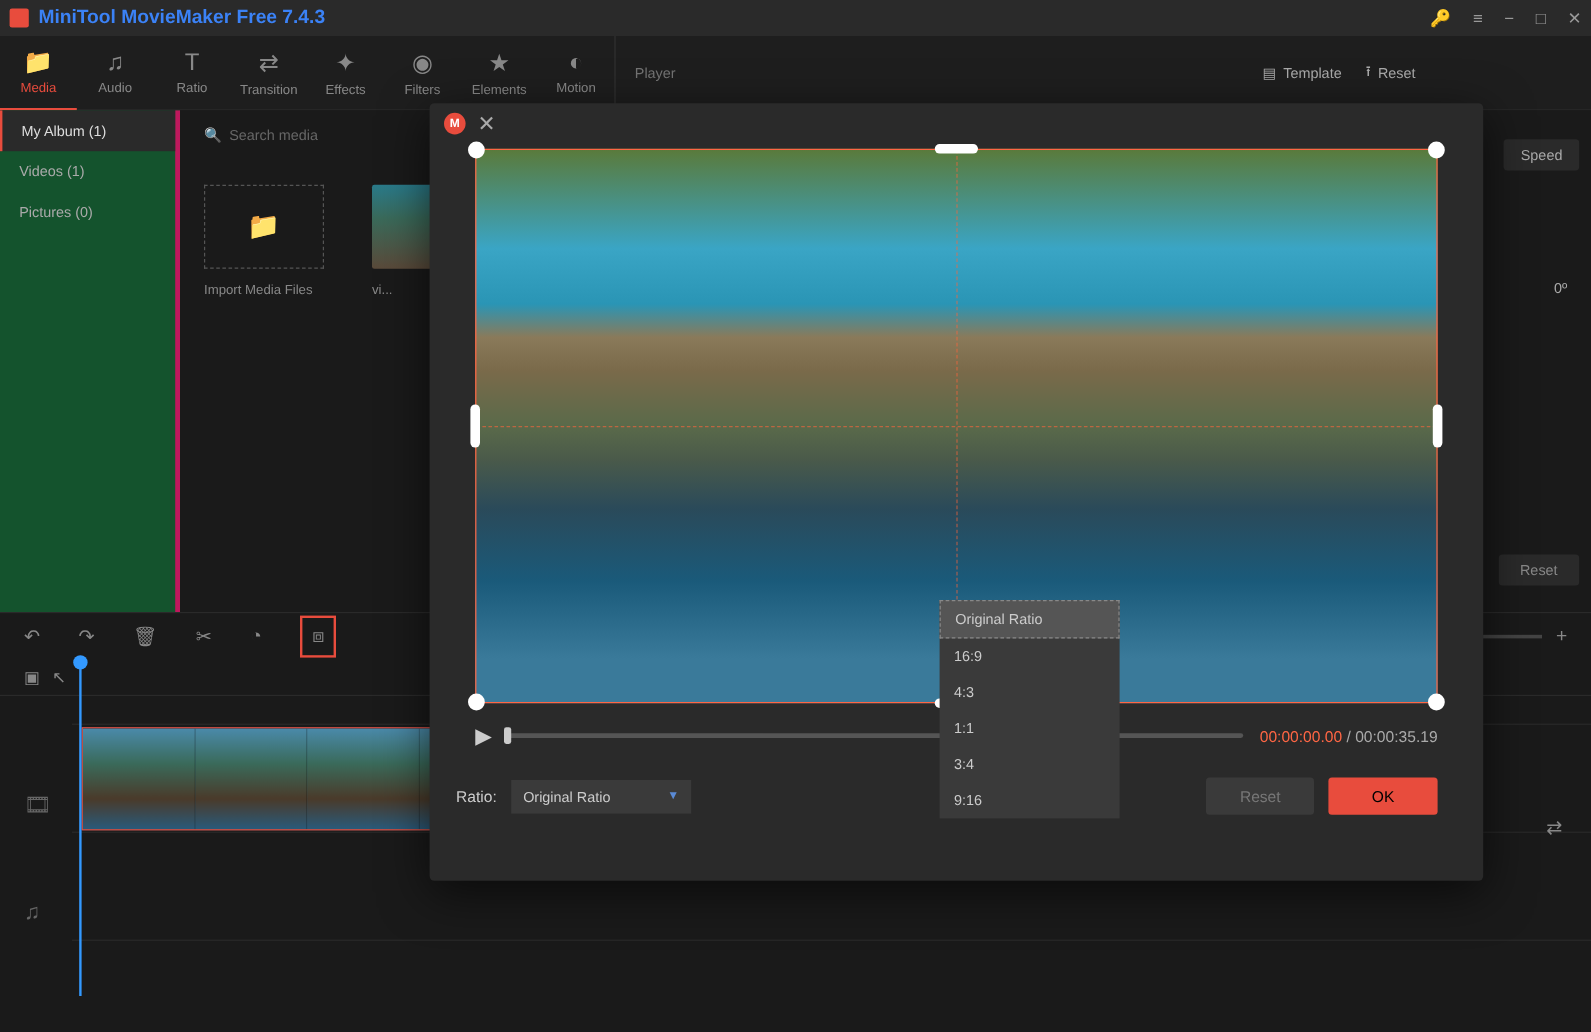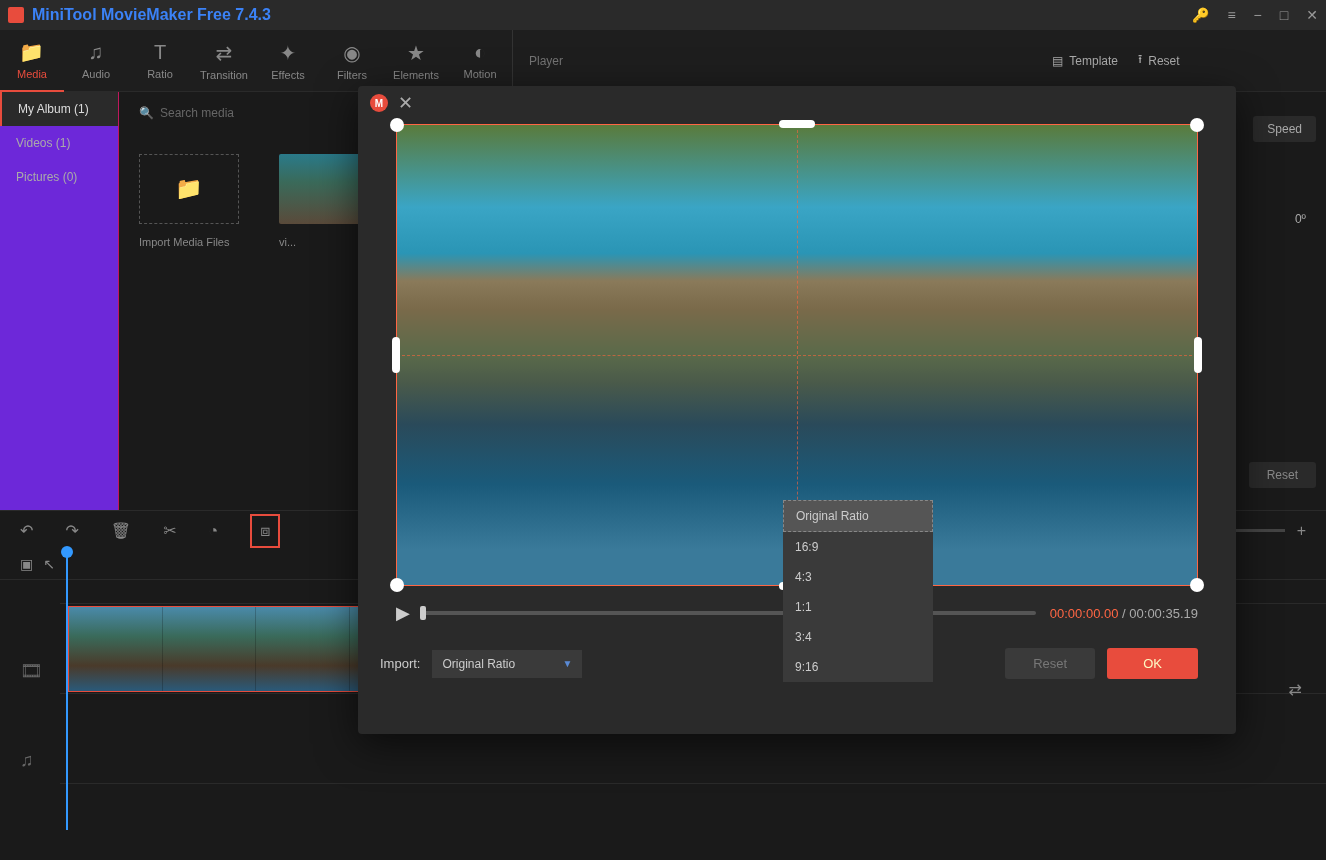--- a/index.html
+++ b/index.html
@@ -19,35 +19,35 @@
 .tool-item { display: flex; flex-direction: column; align-items: center; justify-content: center; width: 64px; height: 62px; color: #888; font-size: 11px; cursor: pointer; }
 .tool-item.active { color: #e84c3d; border-bottom: 2px solid #e84c3d; }
 .tool-item .icon { font-size: 20px; margin-bottom: 4px; }
 .player-section { padding: 0 16px; color: #737373; font-size: 12px; border-left: 1px solid #333; height: 100%; display: flex; align-items: center; width: 520px; }
 .right-tools { display: flex; gap: 20px; padding: 0 20px; }
 .rtool { display: flex; align-items: center; gap: 6px; color: #aaa; font-size: 12px; cursor: pointer; }
 .video-prop { padding: 0 20px; color: #aaa; font-size: 12px; border-left: 1px solid #333; height: 100%; display: flex; align-items: center; }
 
 
 .body-area { display: flex; height: 418px; }
-.sidebar { width: 119px; background: #6d28d9; border-right: 1px solid #be185d; }
+.sidebar { width: 150px; background: #14532d; border-right: 4px solid #be185d; }
 .sidebar-item { padding: 10px 16px; color: #aaa; font-size: 12px; cursor: pointer; }
 .sidebar-item.active { background: #2a2a2a; color: #ddd; border-left: 2px solid #e84c3d; }
 
 .media-panel { flex: 1; background: #1a1a1a; padding: 10px; }
 .search-row { display: flex; align-items: center; padding: 4px 10px; color: #666; font-size: 12px; }
 .search-row .search-icon { margin-right: 6px; }
 .media-grid { display: flex; gap: 40px; padding: 30px 10px; }
 .import-box { width: 100px; height: 70px; border: 1px dashed #555; display: flex; align-items: center; justify-content: center; color: #888; font-size: 22px; }
 .import-label { text-align: left; color: #888; font-size: 11px; margin-top: 12px; }
 .media-thumb { width: 100px; height: 70px; background: linear-gradient(180deg, #2a7a8a 0%, #3a6a5a 40%, #5a4a3a 100%); border-radius: 2px; }
 
 .right-panel { width: 260px; background: #1a1a1a; border-left: 1px solid #2a2a2a; padding: 10px; position: relative; }
 .speed-btn { position: absolute; top: 24px; right: 10px; background: #2a2a2a; color: #aaa; padding: 6px 14px; font-size: 12px; border-radius: 3px; }
-.rotate-val { position: absolute; top: 120px; right: 20px; color: #aaa; font-size: 12px; }
+.rotate-val { position: absolute; top: 141px; right: 20px; color: #aaa; font-size: 12px; }
 .reset-panel { position: absolute; top: 370px; right: 10px; background: #2a2a2a; color: #888; padding: 6px 18px; font-size: 12px; border-radius: 3px; }
 
 
 .timeline-toolbar { height: 40px; background: #1a1a1a; display: flex; align-items: center; padding: 0 20px; gap: 32px; border-top: 1px solid #2a2a2a; }
 .tl-icon { color: #888; font-size: 16px; cursor: pointer; }
 .crop-highlight { border: 2px solid #e84c3d; padding: 6px 8px; }
 .tl-right { margin-left: auto; display: flex; align-items: center; gap: 12px; }
 
 
 .timeline-area { background: #1a1a1a; position: relative; height: 290px; }
@@ -88,21 +88,21 @@
 .time-display { font-size: 13px; }
 .time-cur { color: #ff6644; }
 .time-total { color: #aaa; }
 
 .crop-footer { display: flex; align-items: center; padding: 24px 38px 0 22px; gap: 12px; }
 .ratio-label { color: #ccc; font-size: 13px; }
 .ratio-select { width: 150px; height: 28px; background: #3a3a3a; color: #ccc; font-size: 12px; display: flex; align-items: center; padding: 0 10px; justify-content: space-between; cursor: pointer; position: relative; }
 .ratio-select .chev { color: #5a8ad5; font-size: 10px; }
 .crop-footer-spacer { flex: 1; }
 .btn-reset { background: #3a3a3a; color: #777; padding: 8px 28px; font-size: 13px; border-radius: 3px; cursor: pointer; }
-.btn-ok { background: #e84c3d; color: #fef9c3; padding: 8px 36px; font-size: 13px; border-radius: 3px; cursor: pointer; }
+.btn-ok { background: #e84c3d; color: #000000; padding: 8px 36px; font-size: 13px; border-radius: 3px; cursor: pointer; }
 
 
 .ratio-menu { position: absolute; left: 425px; bottom: 52px; width: 150px; background: #3a3a3a; z-index: 200; }
 .ratio-option { padding: 8px 12px; color: #ccc; font-size: 12px; cursor: pointer; }
 .ratio-option.selected { background: #555; border: 1px dashed #888; }
 
 
 .tl-marker-icon { color: #888; font-size: 14px; }
 .zoom-bar { width: 100px; height: 3px; background: #444; }
 </style>
@@ -268,21 +268,21 @@
     <div class="scrubber">
       <div class="scrubber-thumb"></div>
     </div>
     <div class="time-display">
       <span class="time-cur">00:00:00.00</span>
       <span class="time-total"> / </span>
       <span class="time-total">00:00:35.19</span>
     </div>
   </div>
   <div class="crop-footer">
-    <span class="ratio-label">Import:</span>
+    <span class="ratio-label">Ratio:</span>
     <div class="ratio-select">
       <span>Original Ratio</span>
       <span class="chev">▼</span>
     </div>
     <div class="crop-footer-spacer"></div>
     <div class="btn-reset">Reset</div>
     <div class="btn-ok">OK</div>
   </div>
 
   <div class="ratio-menu">

